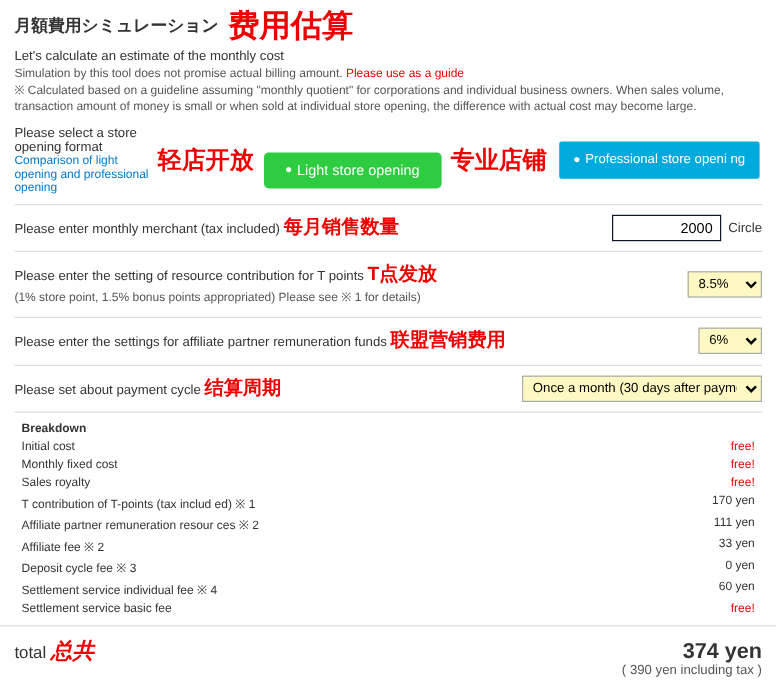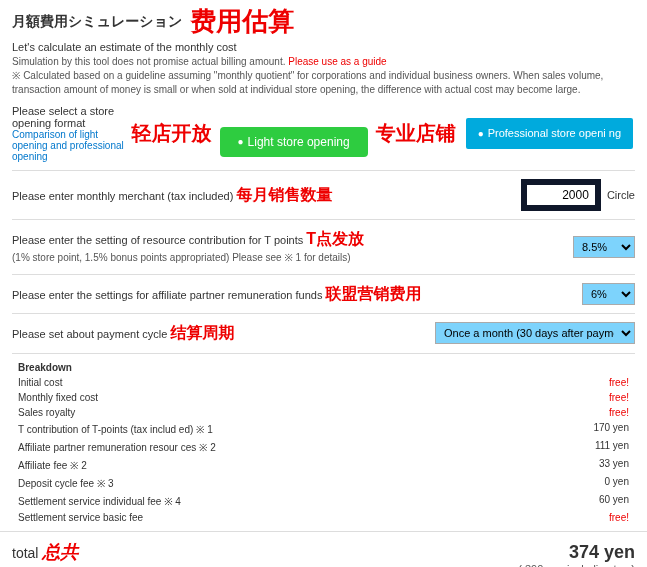--- a/index.html
+++ b/index.html
@@ -110,35 +110,35 @@
       flex: 1;
       font-size: 11px;
       line-height: 1.4;
     }
     .input-row-label .cn {
       font-size: 16px;
       color: #e00;
       font-weight: bold;
     }
     .input-field {
-      border: 6px solid #0f172a;
+      border: 1px solid #0f172a;
       padding: 3px 6px;
-      width: 80px;
+      width: 91px;
       text-align: right;
       font-size: 12px;
     }
     .unit-label {
       font-size: 11px;
       color: #333;
     }
     .select-field {
       border: 1px solid #aaa;
       padding: 3px 4px;
       font-size: 11px;
-      background: #7dd3fc;
+      background: #fef9c3;
     }
     
     .breakdown-section {
       padding: 6px 0;
     }
     .breakdown-table {
       width: 100%;
       border-collapse: collapse;
     }
     .breakdown-table td {

